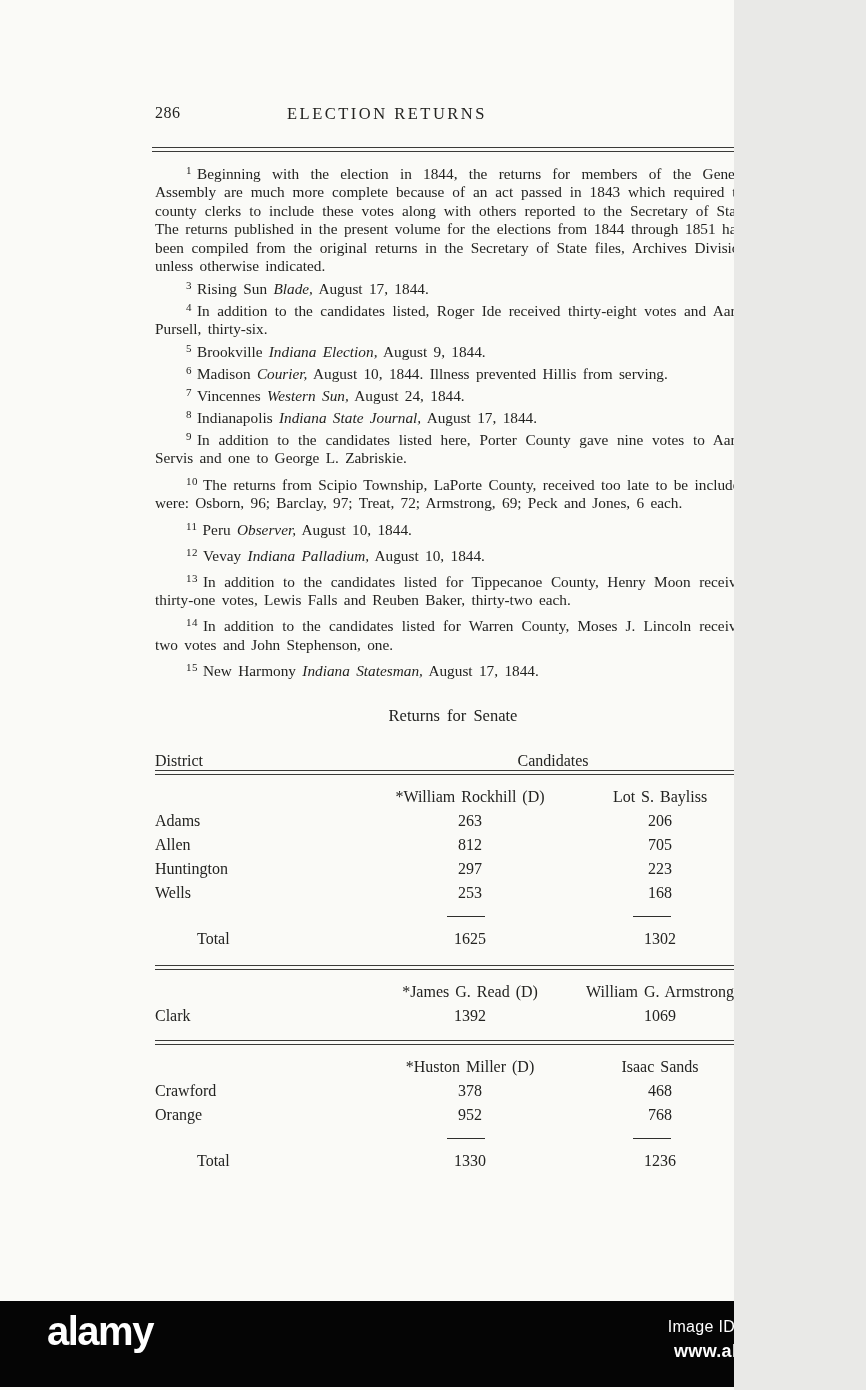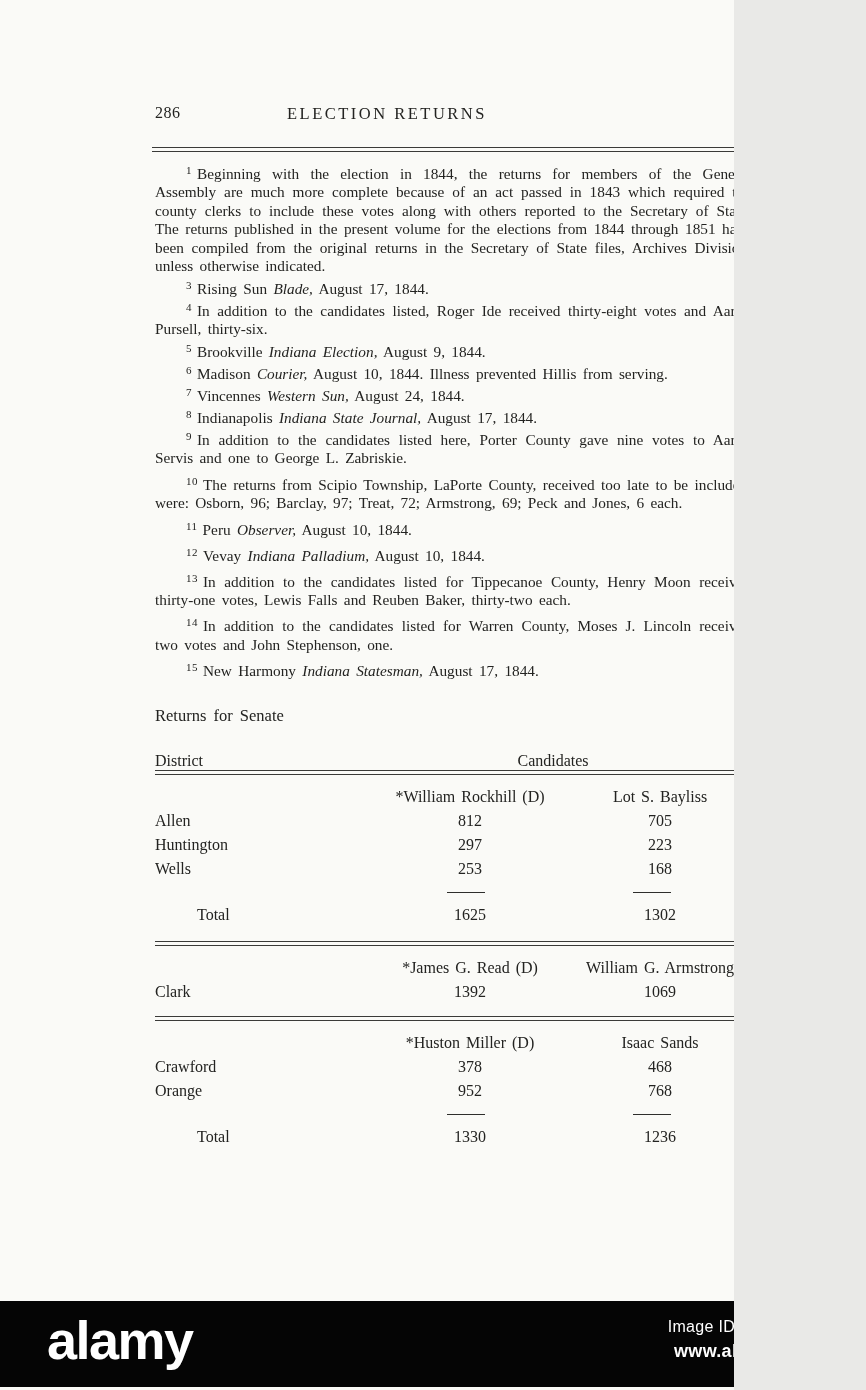--- a/index.html
+++ b/index.html
@@ -28,21 +28,21 @@
     position:absolute; top:161px; left:155px; width:596px; height:538px;
     font-size:15.3px; line-height:18.6px; text-align:justify; overflow:hidden;
     word-spacing:2.5px;
   }
   .fn { margin:0; text-indent:31px; }
   .fn.spaced { margin-top:4px; }
   .fn-num { font-size:11px; vertical-align:4.5px; padding-right:5px; letter-spacing:0.5px; }
   .fn i { font-style:italic; }
   
   .senate { position:absolute; top:707px; left:155px; width:596px; font-size:16px; }
-  .senate-title { text-align:left; font-size:16.5px; line-height:18px; word-spacing:3px; }
+  .senate-title { text-align:center; font-size:16.5px; line-height:18px; word-spacing:3px; }
   .cols-head { position:relative; height:18px; margin-top:27px; line-height:18px; }
   .district-h { position:absolute; left:0; }
   .cand-h { position:absolute; left:398px; transform:translateX(-50%); }
   .trow { position:relative; height:24px; line-height:24px; }
   .thead { margin-top:10px; word-spacing:2px; }
   .cell { position:absolute; white-space:nowrap; top:0; }
   .c1 { left:315px; transform:translateX(-50%);text-align:center; }
   .c2 { left:505px; transform:translateX(-50%); }
   .district { padding-left:0; }
   .total-label { padding-left:42px; }
@@ -53,21 +53,21 @@
   .s2 { left:497px; transform:translateX(-50%); }
   .race-sep { margin-top:14px; margin-bottom:0; }
   .race-sep.last { margin-top:12px; }
   
   .alamy-bar {
     position:absolute; left:0; top:1301px; width:866px; height:86px;
     background:#050505; font-family:"Liberation Sans", sans-serif;
   }
   .alamy-logo {
     position:absolute; left:47px; top:8px;
-    color:#fff; font-weight:bold; font-size:54px; letter-spacing:-1.5px;
+    color:#fff; font-weight:bold; font-size:40px; letter-spacing:-1.5px;
   }
   .alamy-right { position:absolute; right:50px; top:17px; text-align:right; color:#fff; }
   .alamy-id { font-size:16px; margin-bottom:5px; letter-spacing:0.3px; }
   .alamy-url { font-size:18px; font-weight:bold; letter-spacing:0.3px; }
 </style>
 </head>
 <body>
 
 <div class="page">
 
@@ -100,20 +100,21 @@
     <div class="cols-head">
       <span class="district-h">District</span>
       <span class="cand-h">Candidates</span>
     </div>
     <div class="double-rule"></div>
     <div id="races">
         <div class="trow thead">
           <div class="cell c1" style="position: absolute;">*William Rockhill (D)</div>
           <div class="cell c2" style="position: absolute;">Lot S. Bayliss</div>
         </div>
+        <div class="trow"><span class="district">Adams</span><span class="cell c1">263</span><span class="cell c2">206</span></div>
         <div class="trow"><span class="district">Allen</span><span class="cell c1">812</span><span class="cell c2">705</span></div>
         <div class="trow"><span class="district">Huntington</span><span class="cell c1">297</span><span class="cell c2">223</span></div>
         <div class="trow"><span class="district">Wells</span><span class="cell c1">253</span><span class="cell c2">168</span></div>
         <div class="subrule-row">
           <div class="sub s1"></div>
           <div class="sub s2"></div>
         </div>
         <div class="trow total"><span class="district total-label">Total</span><span class="cell c1">1625</span><span class="cell c2">1302</span></div>
         <div class="double-rule race-sep"></div>
         <div class="trow thead">

